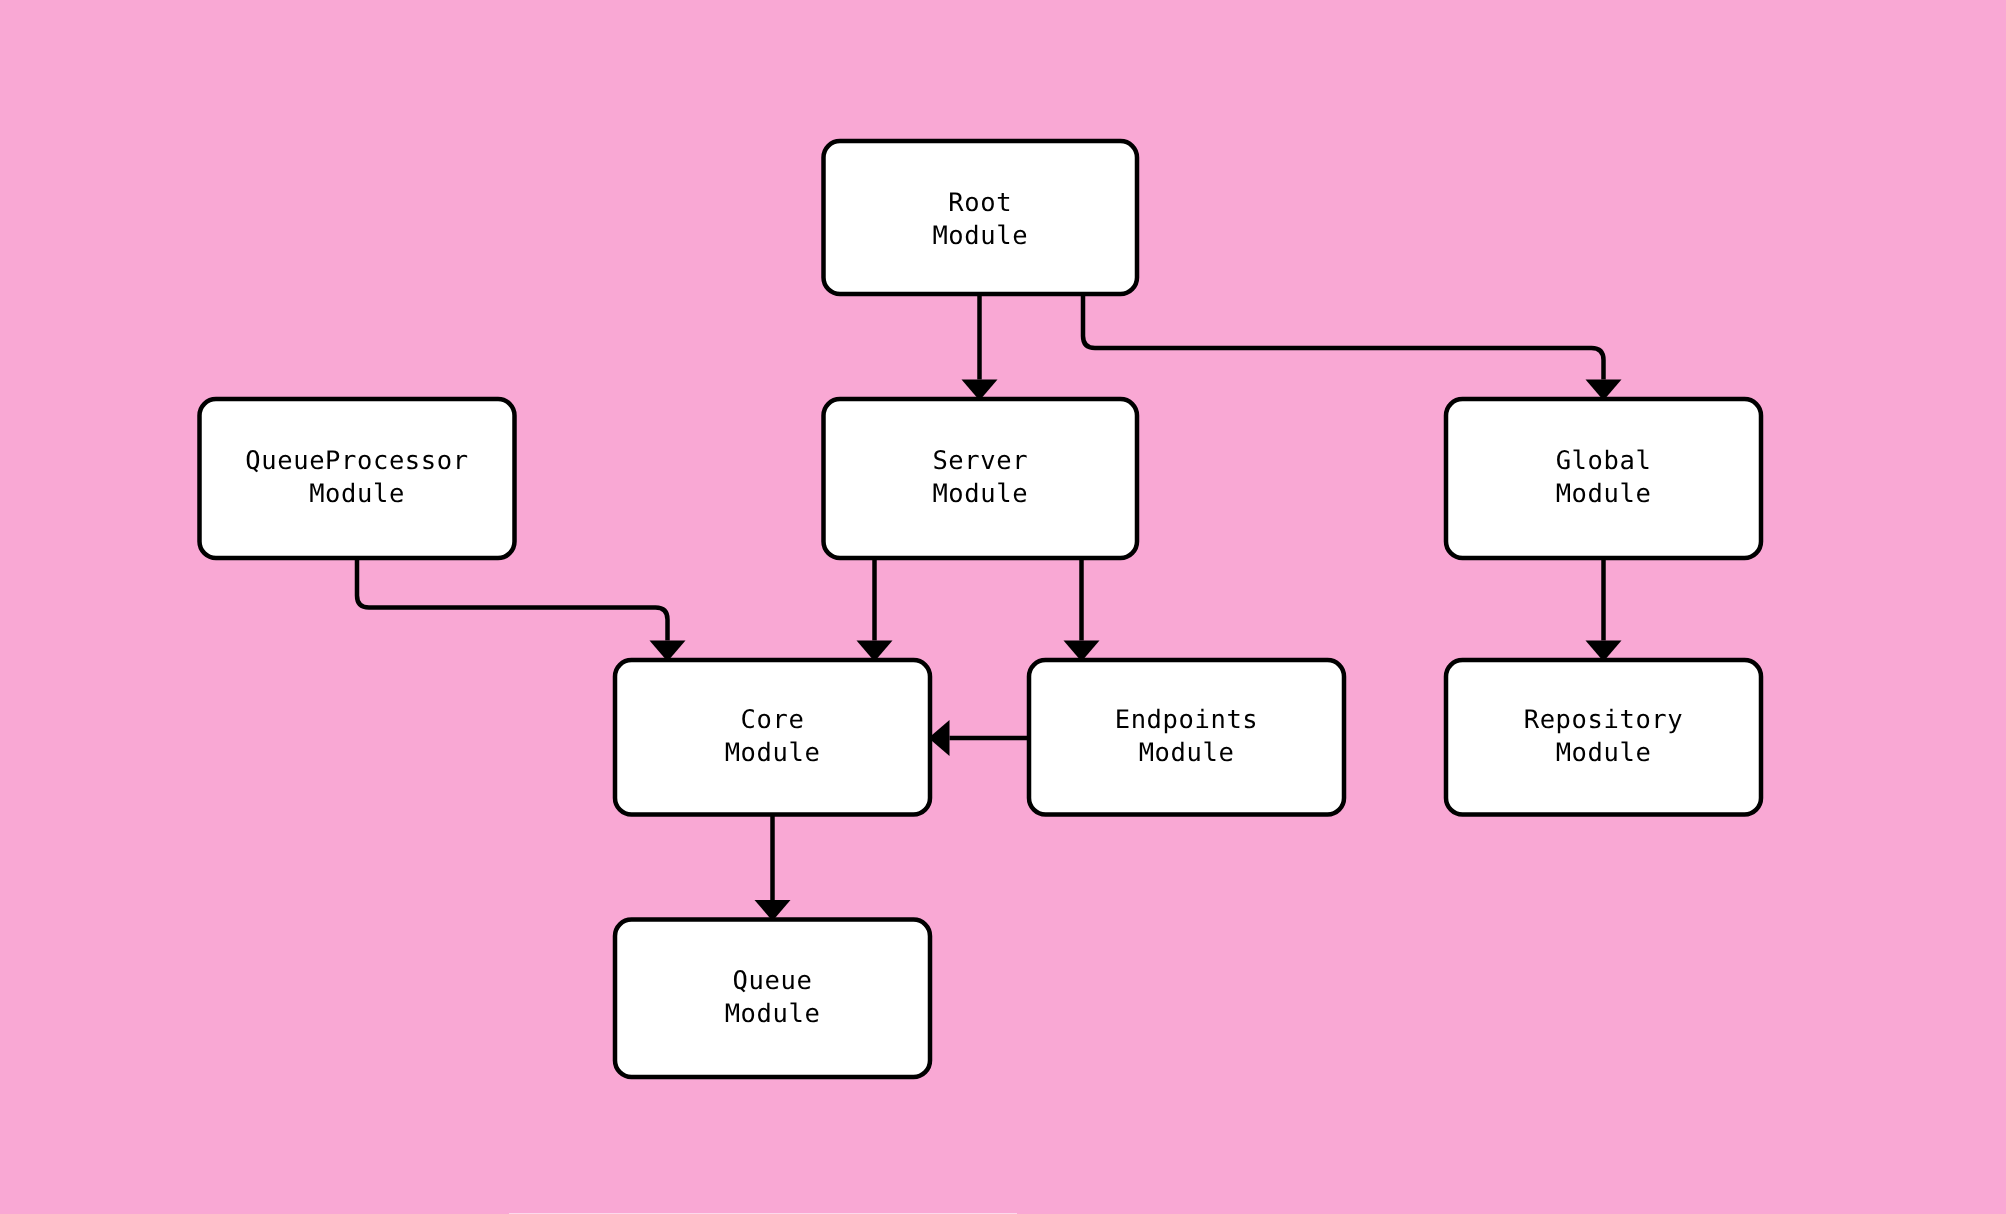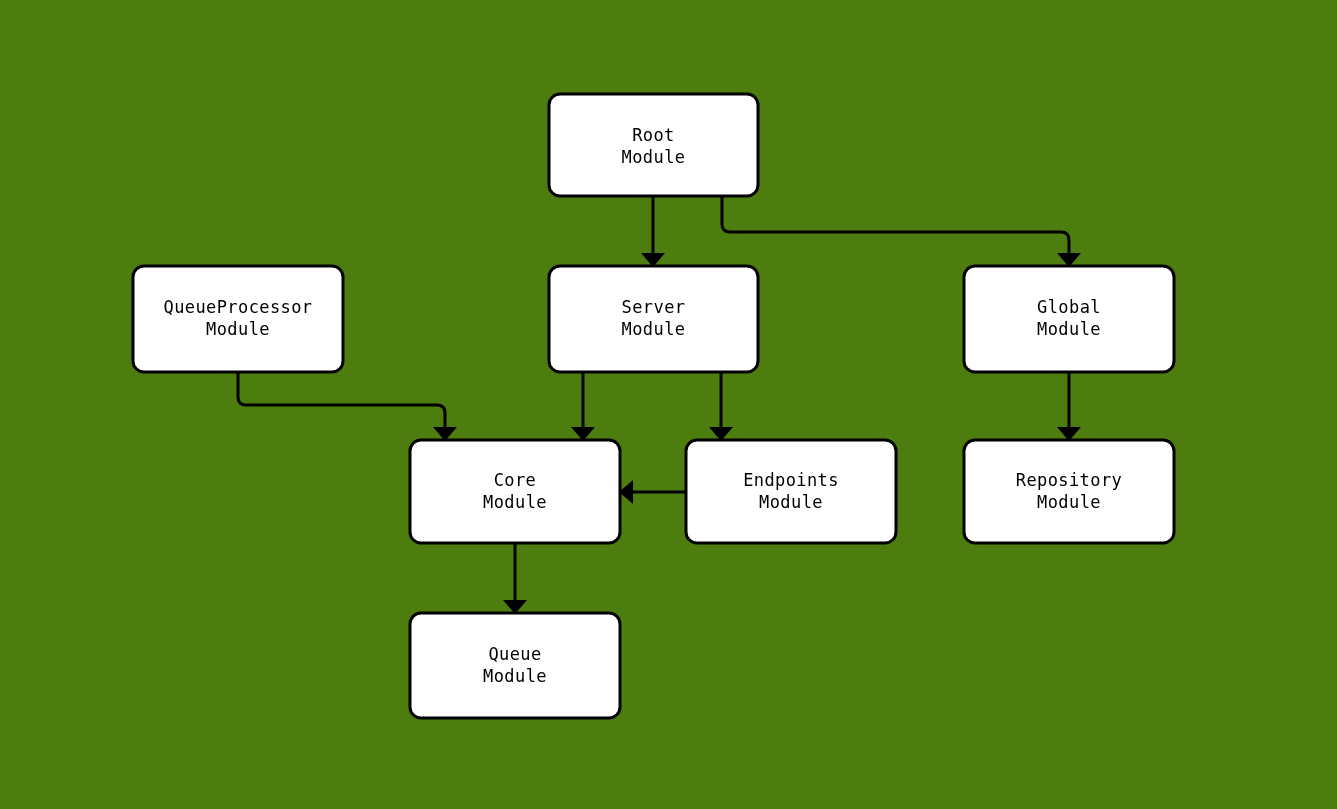--- a/index.html
+++ b/index.html
@@ -10,21 +10,21 @@
   body {
     width: 1337px;
     height: 809px;
     overflow: hidden;
     font-family: "DejaVu Sans Mono", "Liberation Mono", monospace;
   }
   #diagram-root {
     position: relative;
     width: 1337px;
     height: 809px;
-    background: #4d7c0f;
+    background: #f9a8d4;
   }
   svg#module-graph {
     display: block;
     width: 1337px;
     height: 809px;
   }
   .node-box {
     fill: #ffffff;
     stroke: #000000;
     stroke-width: 3;

